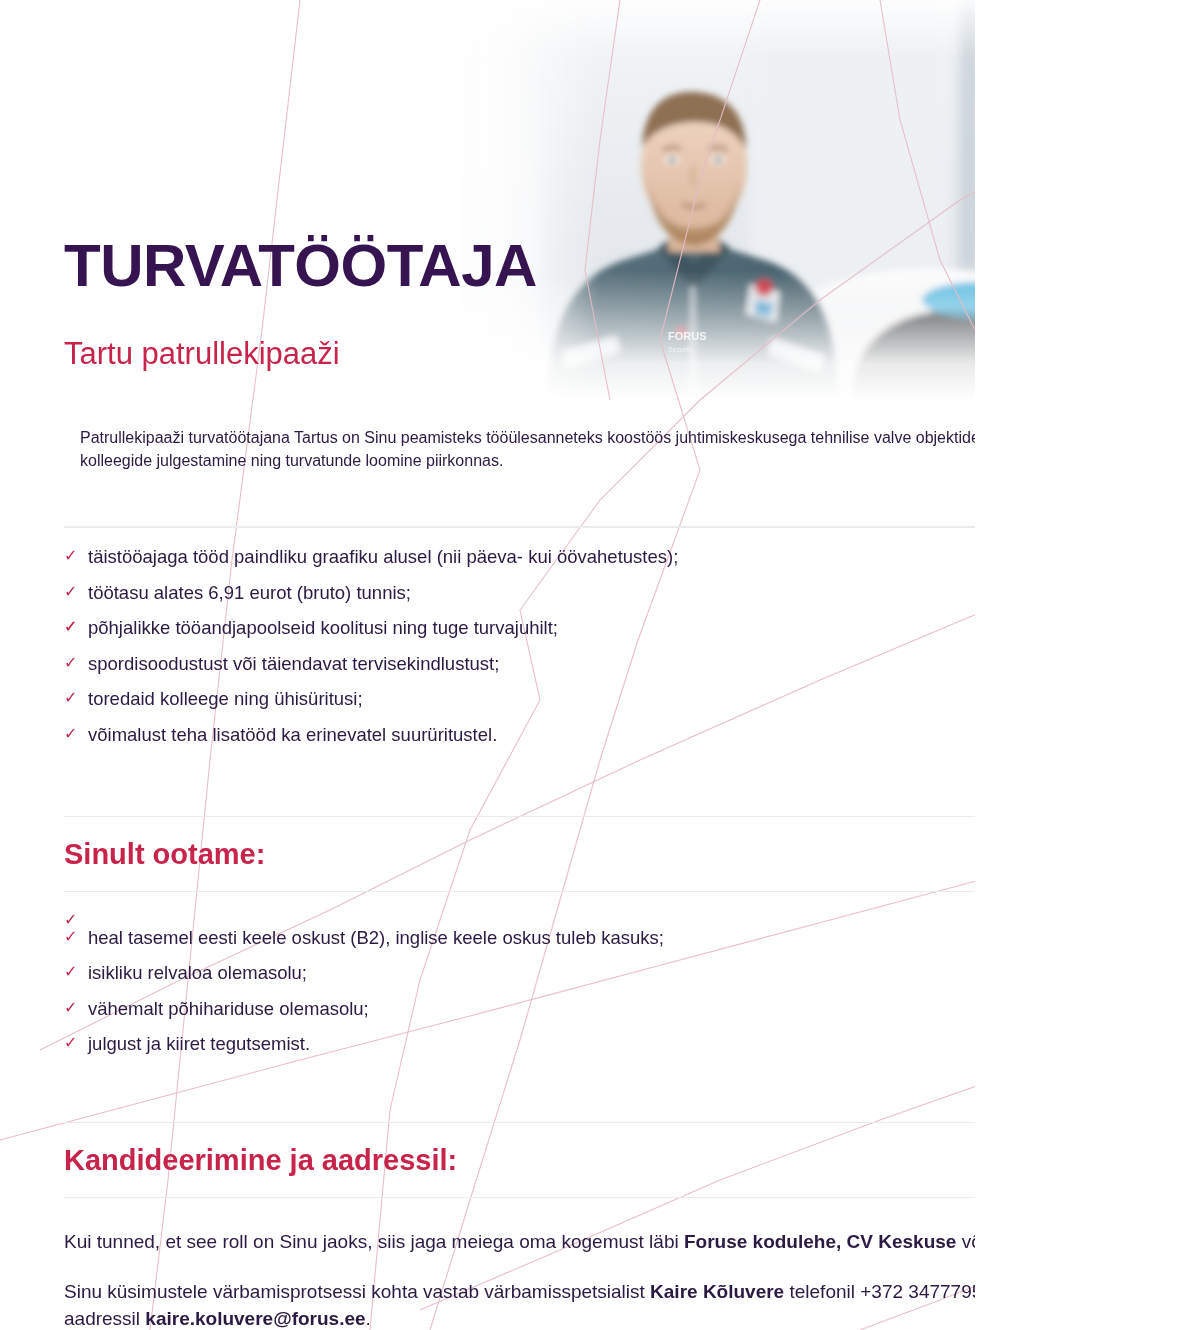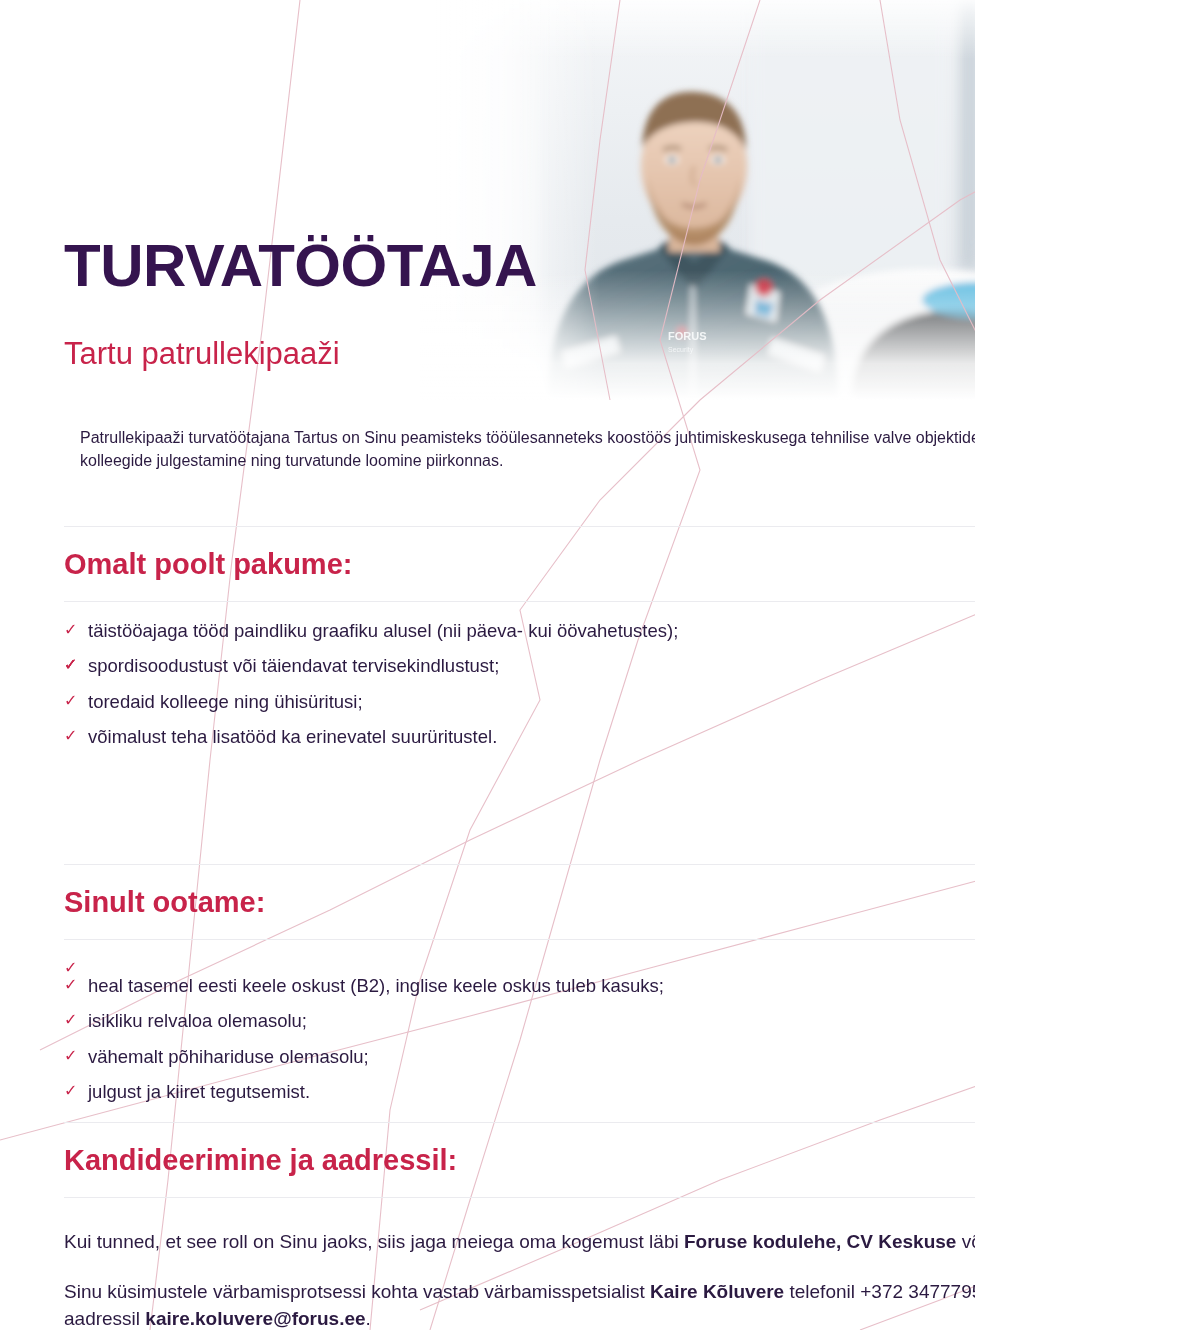--- a/index.html
+++ b/index.html
@@ -259,34 +259,33 @@
 
   <div class="content">
 
     <h1 class="title">TURVATÖÖTAJA</h1>
     <h2 class="subtitle">Tartu patrullekipaaži</h2>
 
     <p class="intro">Patrullekipaaži turvatöötajana Tartus on Sinu peamisteks tööülesanneteks koostöös juhtimiskeskusega tehnilise valve objektide operatiivne teenindamine, kolleegide julgestamine ning turvatunde loomine piirkonnas.</p>
 
     <div class="section" style="top:526px;">
       <div class="rule"></div>
-      <h3 class="sec-head">Omalt poolt pakume:</h3>
       <div class="rule"></div>
       <ul class="checklist">
         <li><span class="tick">✓</span><span>täistööajaga tööd paindliku graafiku alusel (nii päeva- kui öövahetustes);</span></li>
+        <li><span class="tick">✓</span><span>töötasu alates 6,91 eurot (bruto) tunnis;</span></li>
         <li><span class="tick">✓</span></li>
-        <li><span class="tick">✓</span></li>
-        <li><span class="tick">✓</span></li>
+        <li><span class="tick">✓</span><span>põhjalikke tööandjapoolseid koolitusi ning tuge turvajuhilt;</span></li>
         <li><span class="tick">✓</span><span>spordisoodustust või täiendavat tervisekindlustust;</span></li>
         <li><span class="tick">✓</span><span>toredaid kolleege ning ühisüritusi;</span></li>
         <li><span class="tick">✓</span><span>võimalust teha lisatööd ka erinevatel suurüritustel.</span></li>
       </ul>
     </div>
 
-    <div class="section" style="top:864px;">
+    <div class="section" style="top:816px;">
       <div class="rule"></div>
       <h3 class="sec-head">Sinult ootame:</h3>
       <div class="rule"></div>
       <ul class="checklist">
         <li><span class="tick">✓</span></li>
         <li><span class="tick">✓</span><span>heal tasemel eesti keele oskust (B2), inglise keele oskus tuleb kasuks;</span></li>
         <li><span class="tick">✓</span><span>isikliku relvaloa olemasolu;</span></li>
         <li><span class="tick">✓</span><span>vähemalt põhihariduse olemasolu;</span></li>
         <li><span class="tick">✓</span><span>julgust ja kiiret tegutsemist.</span></li>
       </ul>

